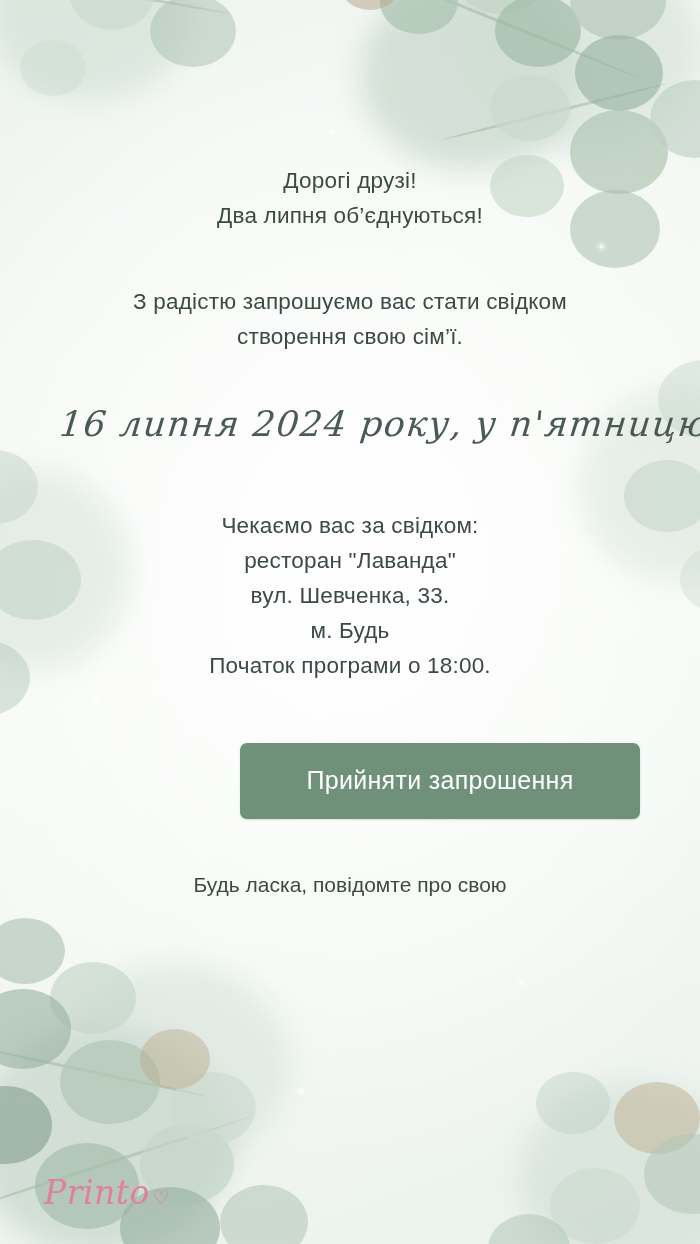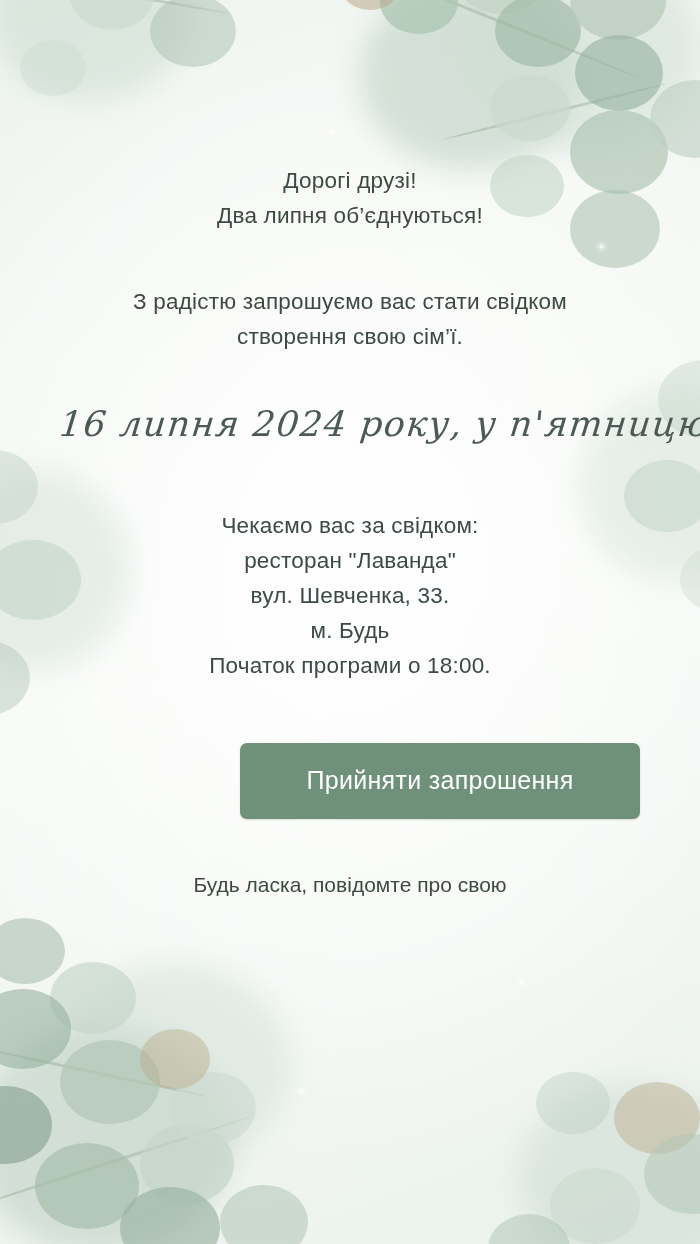--- a/index.html
+++ b/index.html
@@ -283,14 +283,18 @@
     <div class="block cta-wrap">
       <button class="cta">Прийняти запрошення</button>
     </div>
 
     <div class="block rsvp">
       <div>Будь ласка, повідомте про свою</div>
     </div>
 
   </div>
 
+  <div class="brand">
+    <span class="brand-text">Printo</span>
+    <span class="brand-heart">♡</span>
+  </div>
 
 </div>
 
 </body></html>

